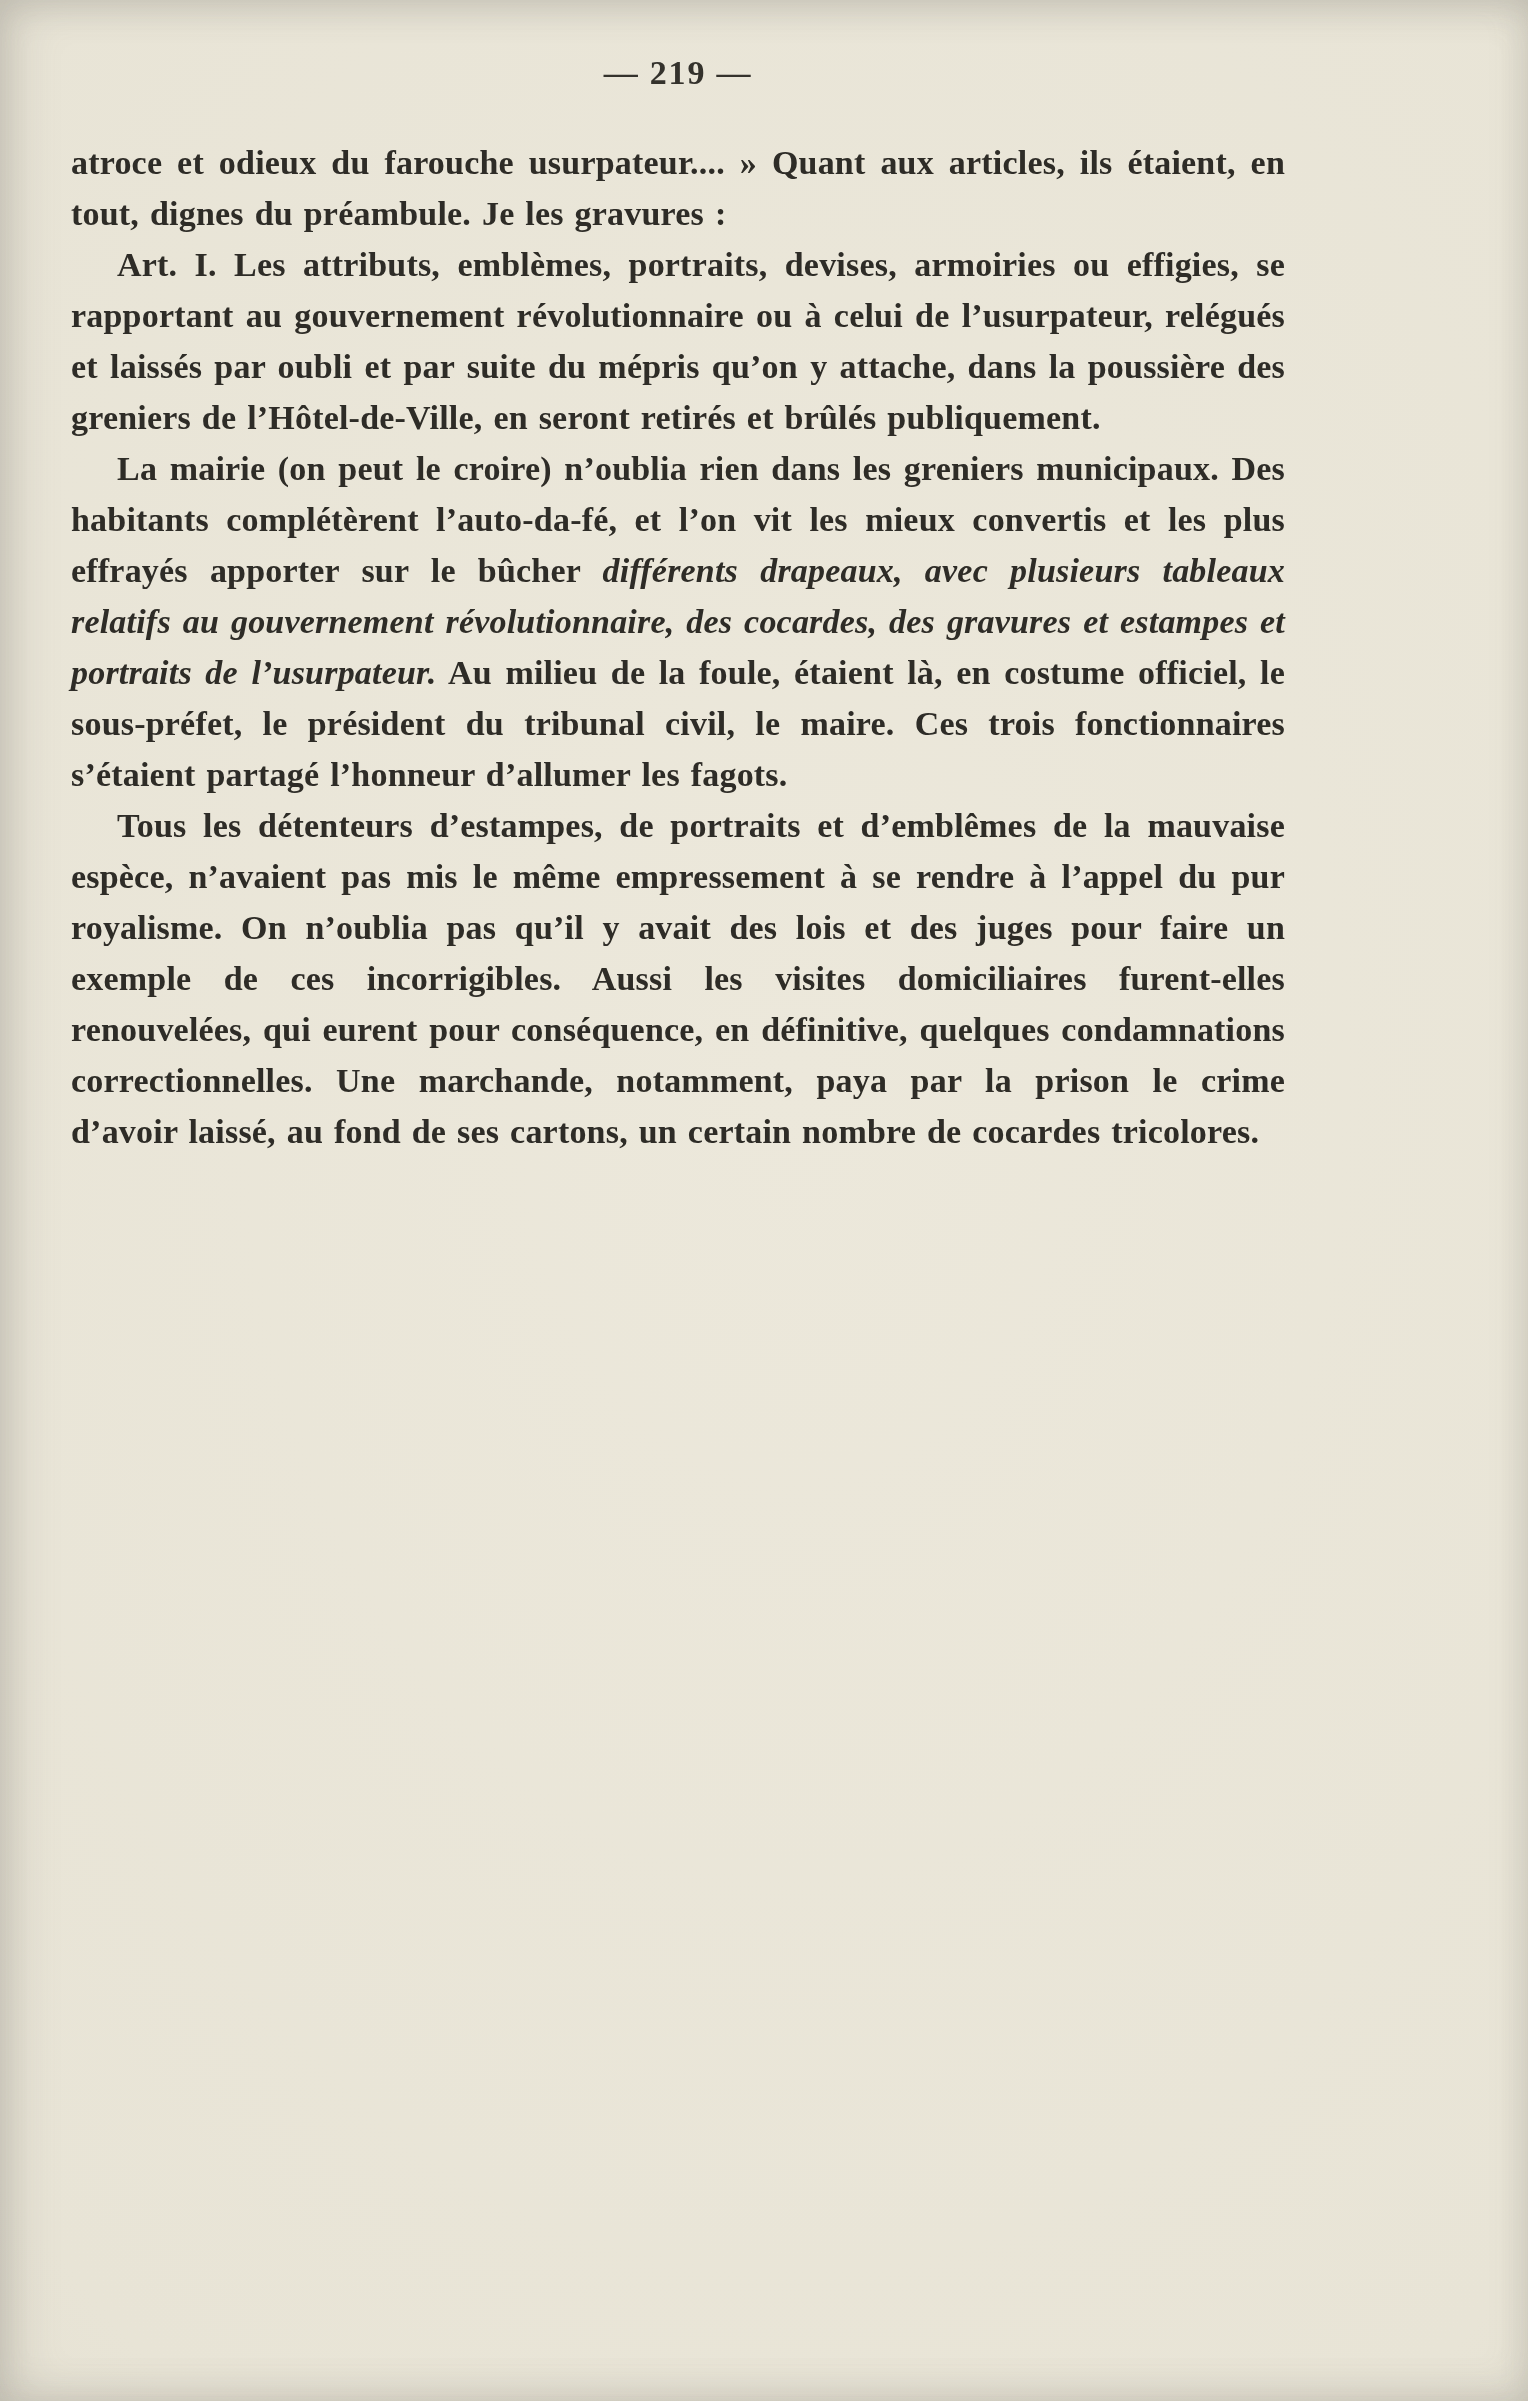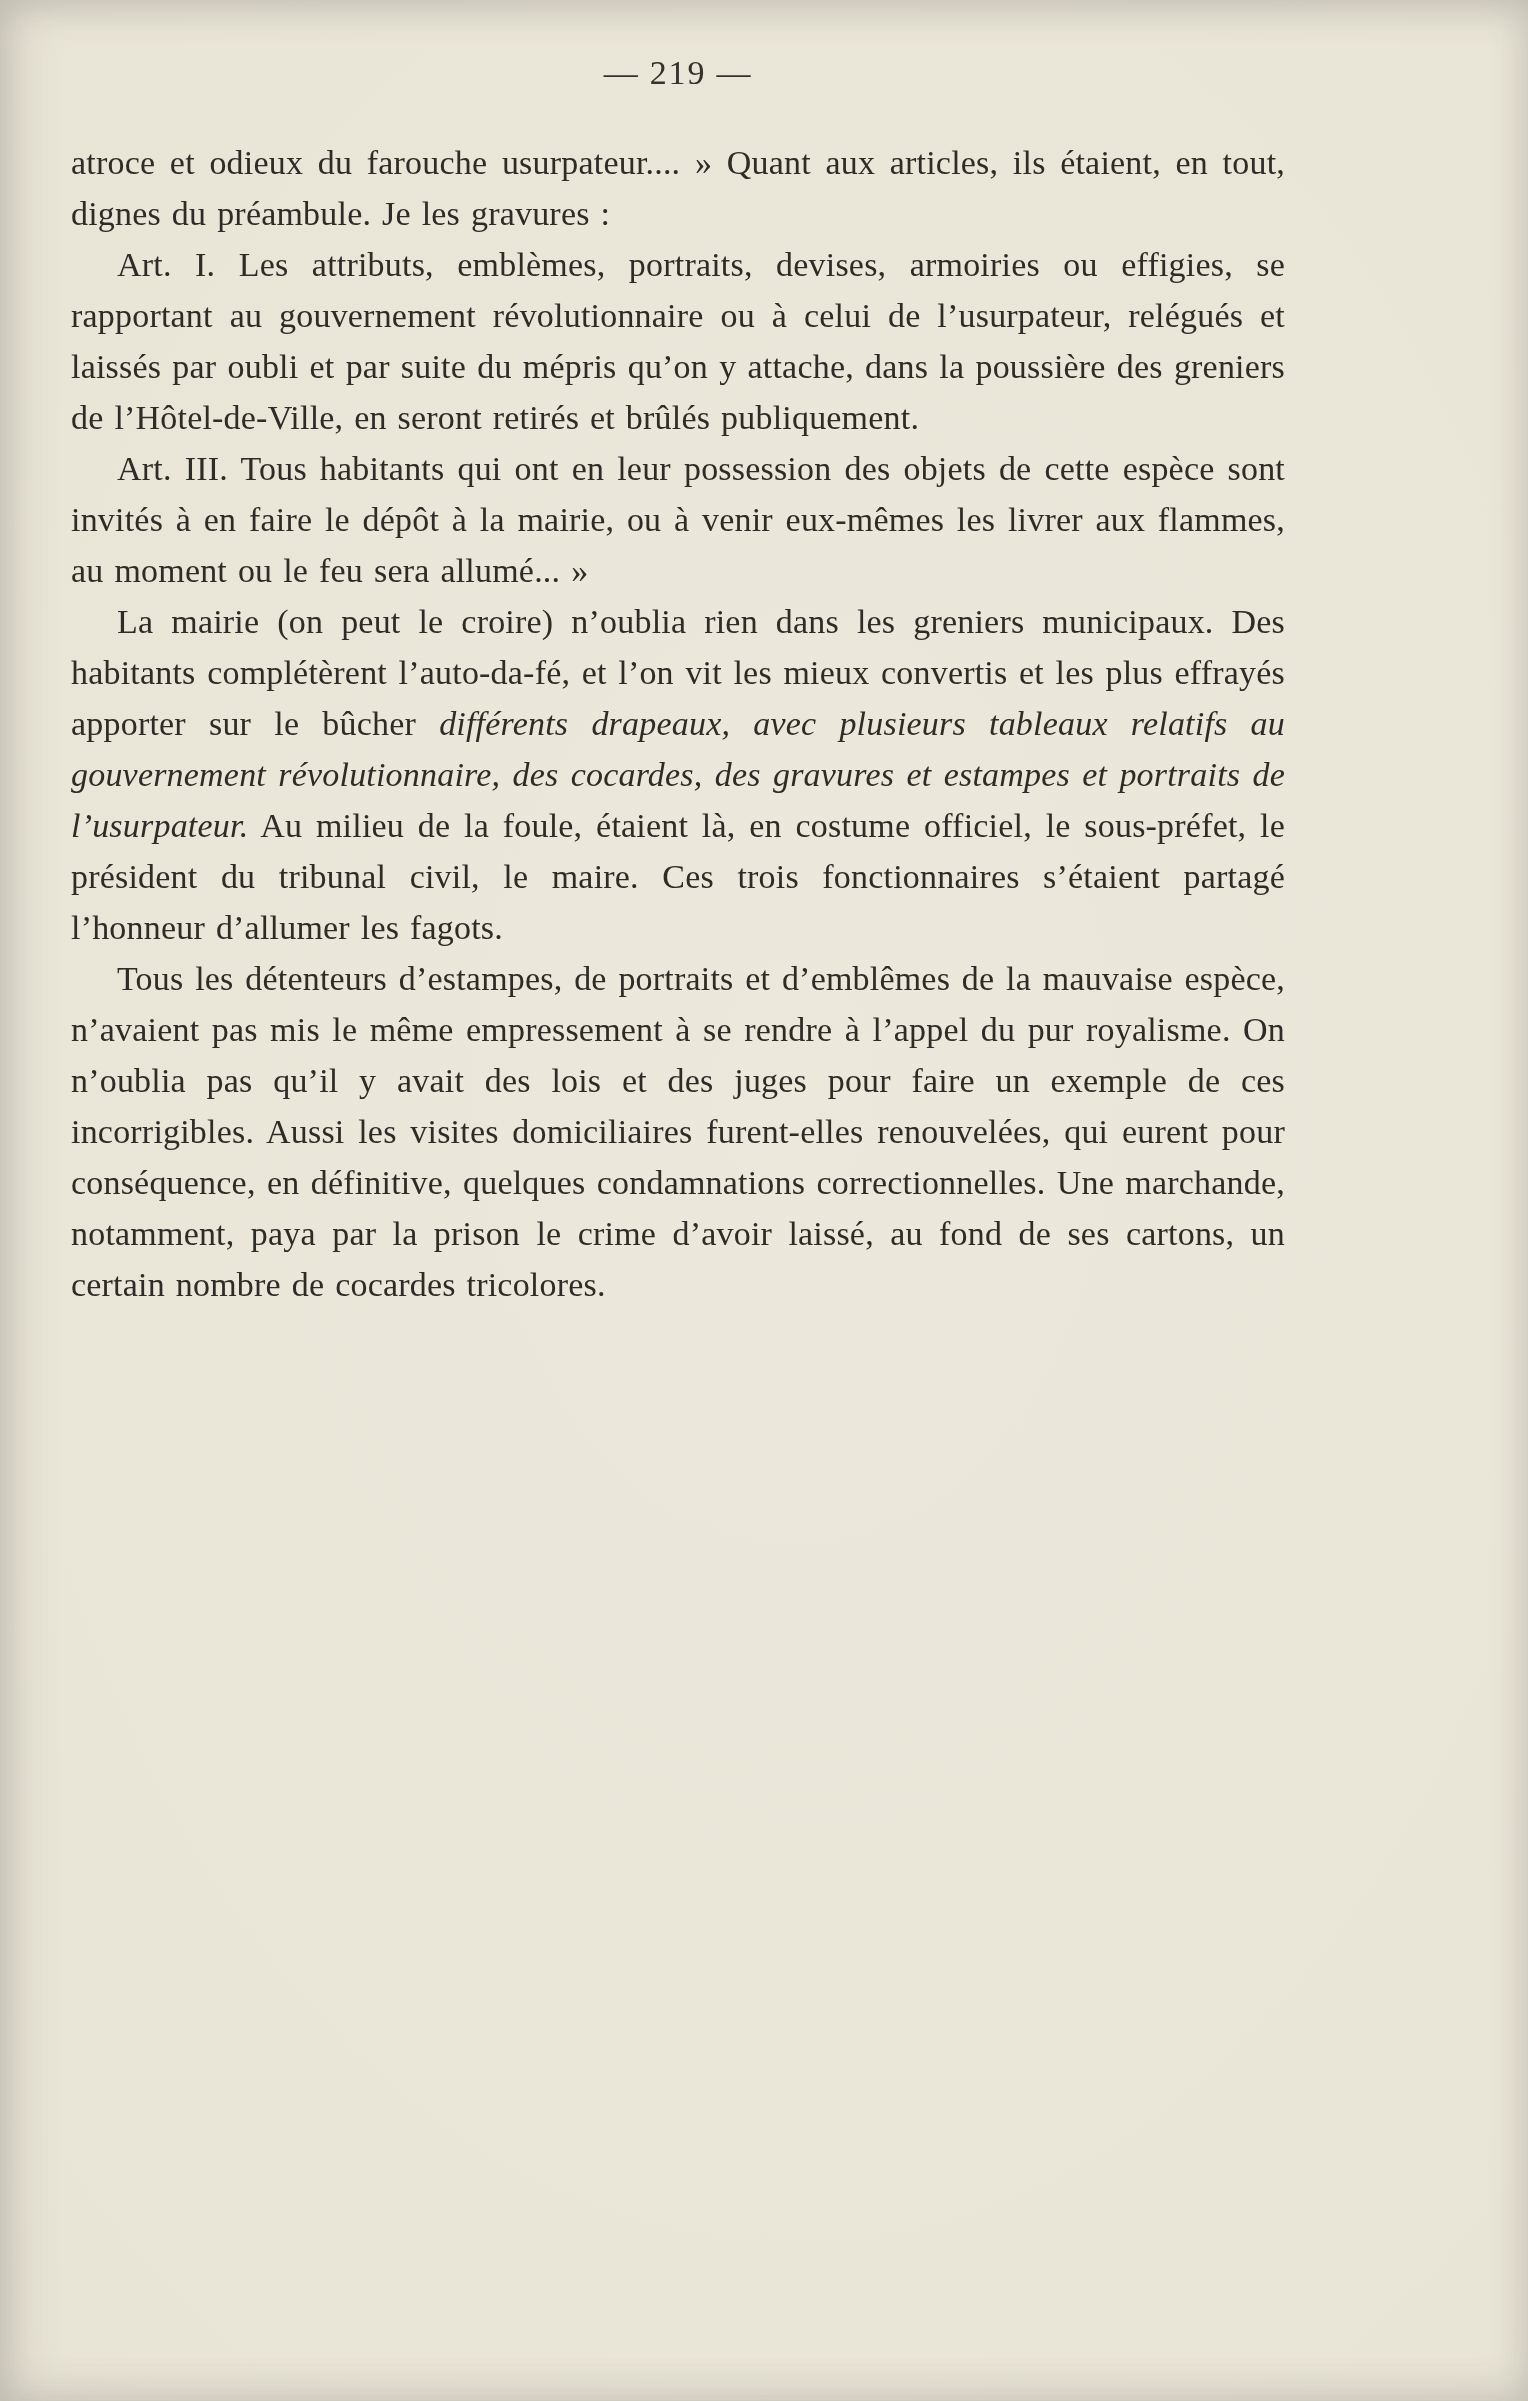--- a/index.html
+++ b/index.html
@@ -16,20 +16,21 @@
     box-sizing: border-box;
     background: radial-gradient(ellipse 130% 120% at 52% 45%,
                 #ece8db 0%, #e8e4d6 55%, #e1ddce 86%, #d3d0c1 100%);
     box-shadow:
       inset 18px 0 45px rgba(110,108,98,0.18),
       inset 0 12.5px 30px rgba(110,108,98,0.13),
       inset -7.1px -10.7px 37px rgba(110,108,98,0.10);
     padding: 54px 243px 0 71px;
     color: #2e2c27;
     overflow: hidden;
+    font-weight: bold;
   }
   .page-number {
     text-align: center;
     font-size: 34px;
     letter-spacing: 1.8px;
     margin: 0 0 45px 0;
     color: #34322c;
   }
   .page-body p {
     margin: 0;
@@ -43,18 +44,17 @@
   .italic { font-style: italic; }
 </style>
 </head>
 <body>
 
 <div class="page">
   <div class="page-number">— 219 —</div>
   <div class="page-body">
       <p><span>atroce et odieux du farouche usurpateur.... » Quant aux articles, ils étaient, en tout, dignes du préambule. Je les gravures :</span></p>
       <p class="indent"><span>Art. I. Les attributs, emblèmes, portraits, devises, armoiries ou effigies, se rapportant au gouvernement révolutionnaire ou à celui de l’usurpateur, relégués et laissés par oubli et par suite du mépris qu’on y attache, dans la poussière des greniers de l’Hôtel-de-Ville, en seront retirés et brûlés publiquement.</span></p>
-      <p class="indent"><span>Art. III. Tous habitants qui ont en leur possession des objets de cette espèce sont invités à en faire le dépôt à la mairie, ou à venir eux-mêmes les livrer aux flammes, au moment ou le feu sera allumé... »</span></p>
       <p class="indent"><span>La mairie (on peut le croire) n’oublia rien dans les greniers municipaux. Des habitants complétèrent l’auto-da-fé, et l’on vit les mieux convertis et les plus effrayés apporter sur le bûcher </span><span class="italic">différents drapeaux, avec plusieurs tableaux relatifs au gouvernement révolutionnaire, des cocardes, des gravures et estampes et portraits de l’usurpateur.</span><span> Au milieu de la foule, étaient là, en costume officiel, le sous-préfet, le président du tribunal civil, le maire. Ces trois fonctionnaires s’étaient partagé l’honneur d’allumer les fagots.</span></p>
       <p class="indent"><span>Tous les détenteurs d’estampes, de portraits et d’emblêmes de la mauvaise espèce, n’avaient pas mis le même empressement à se rendre à l’appel du pur royalisme. On n’oublia pas qu’il y avait des lois et des juges pour faire un exemple de ces incorrigibles. Aussi les visites domiciliaires furent-elles renouvelées, qui eurent pour conséquence, en définitive, quelques condamnations correctionnelles. Une marchande, notamment, paya par la prison le crime d’avoir laissé, au fond de ses cartons, un certain nombre de cocardes tricolores.</span></p>
     </div>
 </div>
 
 
 </body></html>

